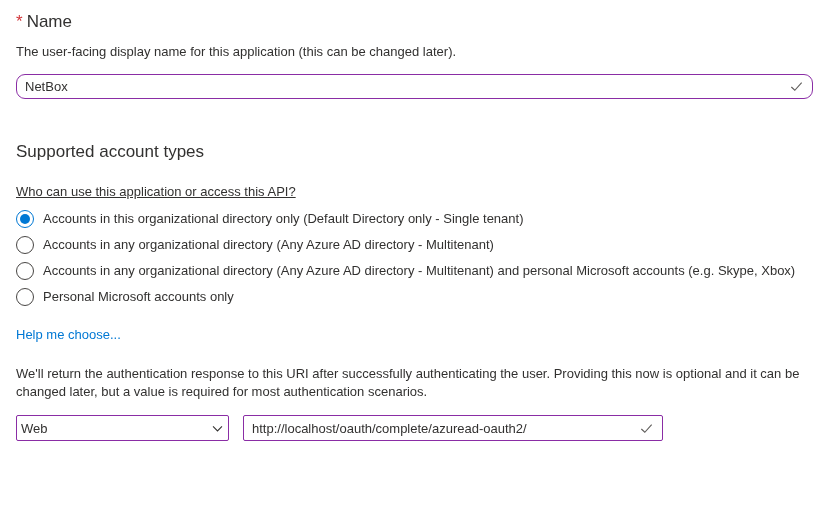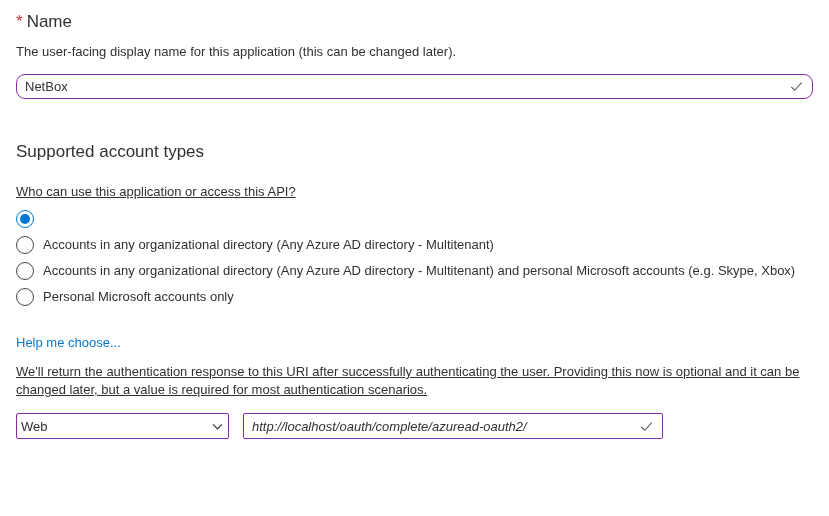--- a/index.html
+++ b/index.html
@@ -71,30 +71,30 @@
     justify-content: center;
     background: #fff;
   }
   .radio-row.selected .radio-circle { border-color: #0078d4; }
   .radio-dot { width: 10px; height: 10px; border-radius: 50%; background: transparent; }
   .radio-row.selected .radio-dot { background: #0078d4; }
   .radio-label { font-size: 13px; line-height: 18px; color: #323130; }
 
   .help-link {
     display: inline-block;
-    margin-top: 24px;
+    margin-top: 16px;
     font-size: 13px;
     line-height: 18px;
     color: #0078d4;
     text-decoration: none;
     cursor: pointer;
   }
 
   .redirect-title { margin-top: 45px; }
-  .redirect-desc { margin-top: 11px; text-decoration: underline; }
+  .redirect-desc { margin-top: 21px; }
 
   .uri-row {
     margin-top: 14px;
     display: flex;
     align-items: center;
   }
   .platform-select {
     width: 213px;
     height: 26px;
     border: 1px solid #8a2da5;
@@ -104,21 +104,20 @@
     padding: 0 4px;
     margin-right: 14px;
     background: #fff;
     cursor: pointer;
   }
   .platform-select .value { font-size: 13px; color: #323130; flex: 1; }
   .uri-input {
     margin-top: 0;
     width: 420px;
     height: 26px;
-    font-style: italic;
   }
 </style>
 </head>
 <body>
 
 <div class="page">
 
   
   <div class="section-title">
     <span class="required-star">*</span><span>Name</span>
@@ -135,20 +134,21 @@
 
   
   <div class="section-title account-title">Supported account types</div>
   <div class="desc question">Who can use this application or access this API?</div>
 
   <div class="radio-group">
     <div class="radio-row selected">
       <span class="radio-circle">
           <span class="radio-dot"></span>
         </span>
+      <span class="radio-label">Accounts in this organizational directory only (Default Directory only - Single tenant)</span>
     </div>
     <div class="radio-row">
       <span class="radio-circle">
           <span class="radio-dot"></span>
         </span>
       <span class="radio-label">Accounts in any organizational directory (Any Azure AD directory - Multitenant)</span>
     </div>
     <div class="radio-row">
       <span class="radio-circle">
           <span class="radio-dot"></span>

